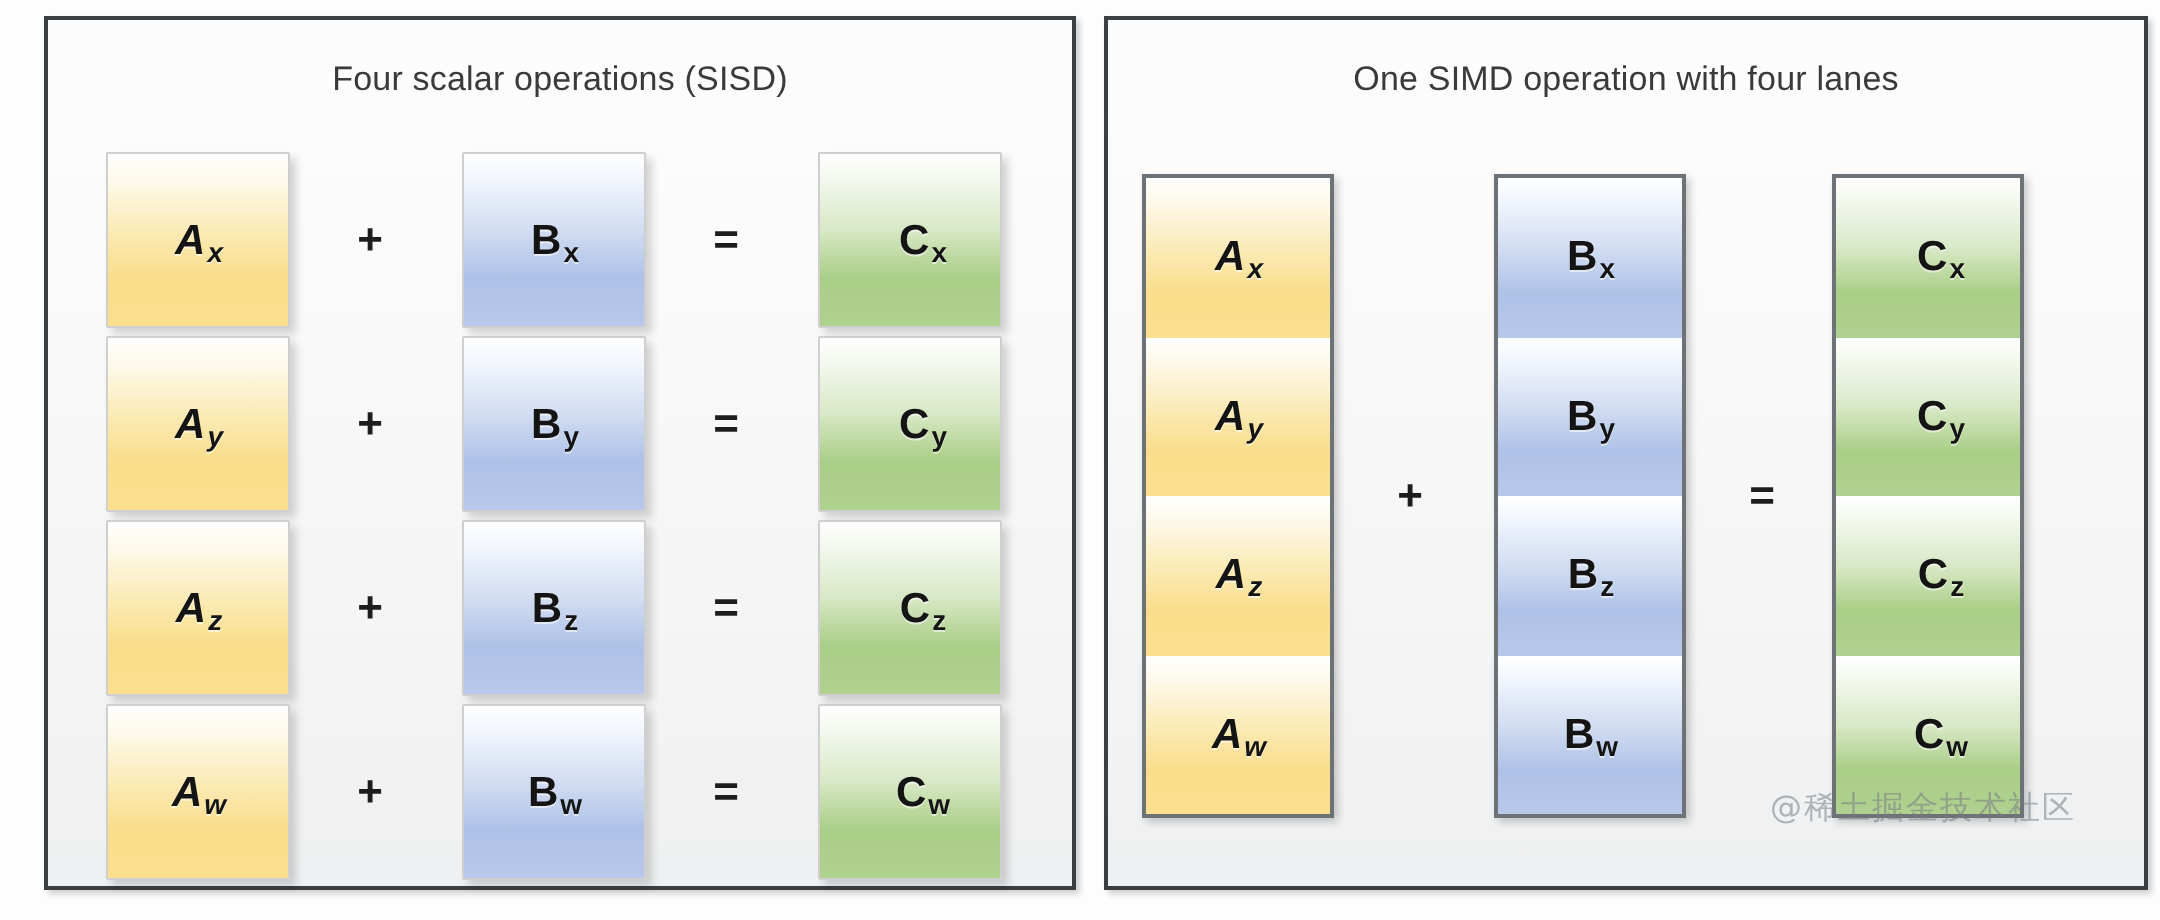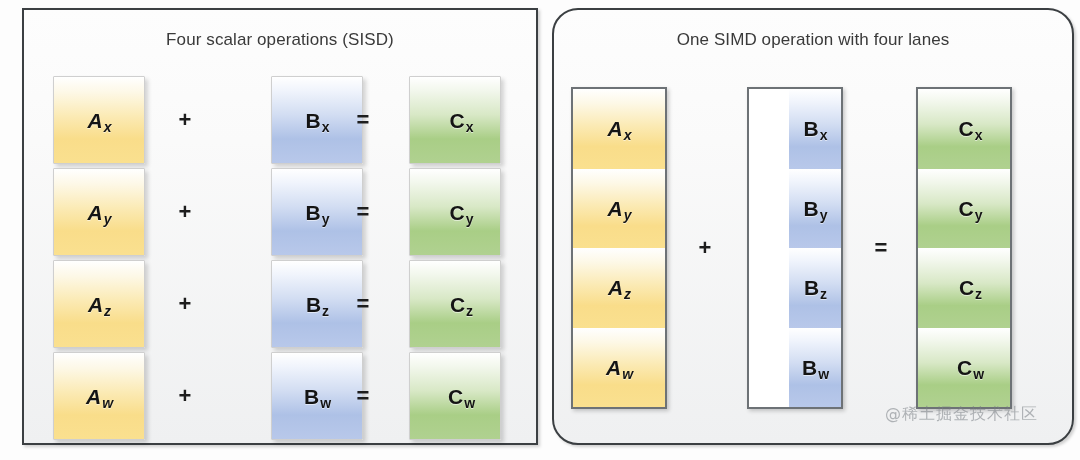--- a/index.html
+++ b/index.html
@@ -25,21 +25,21 @@
 
   
   .panel {
     position: absolute;
     background: linear-gradient(to bottom, #fdfdfd 0%, #fafafa 30%, #eff0f1 100%);
     border: 2px solid #3b3f42;
     box-sizing: border-box;
     box-shadow: 2px 2px 3px rgba(0,0,0,0.18);
   }
   #panel-left  { left: 22px;  top: 8px; width: 516px; height: 437px; }
-  #panel-right { left: 552px; top: 8px; width: 522px; height: 437px; border-radius: 26px; }
+  #panel-right { left: 552px; top: 8px; width: 522px; height: 437px; }
 
   .panel-title {
     position: absolute;
     left: 0;
     top: 20px;
     width: 100%;
     text-align: center;
     font-size: 17px;
     color: #3a3a3a;
     letter-spacing: 0.1px;
@@ -61,21 +61,21 @@
     vertical-align: baseline;
     position: relative;
     top: 4px;
     left: 1px;
   }
 
   
   .g-yellow { background: linear-gradient(to bottom,
       #ffffff 0%, #fdf8e6 18%, #fbeab4 46%, #f9dd8a 72%, #fae08f 100%); font-style: italic; }
   .g-blue   { background: linear-gradient(to bottom,
-      #ffffff 0%, #f0f4fc 16%, #d2ddf2 44%, #aec1e6 72%, #b8c8ea 100%); margin-left: 40px; }
+      #ffffff 0%, #f0f4fc 16%, #d2ddf2 44%, #aec1e6 72%, #b8c8ea 100%); }
   .g-green  { background: linear-gradient(to bottom,
       #ffffff 0%, #f2f7ec 16%, #d8e8c6 44%, #a9ce86 72%, #b0d190 100%); padding-left: 12px; }
 
   
   .sisd-row {
     position: absolute;
     left: 0;
     width: 100%;
     height: 88px;
   }
@@ -146,21 +146,21 @@
     font-size: 22px;
     color: #1d1d1d;
   }
   .simd-op.op-plus { left: 131px; }
   .simd-op.op-eq   { left: 307px; }
 
   
   #watermark {
     position: absolute;
     right: 34px;
-    bottom: 18px;
+    bottom: 28px;
     font-size: 16px;
     color: rgba(120,126,132,0.55);
     letter-spacing: 1px;
     font-family: "DejaVu Sans", sans-serif;
     white-space: nowrap;
     user-select: none;
   }
 </style>
 </head>
 <body>

